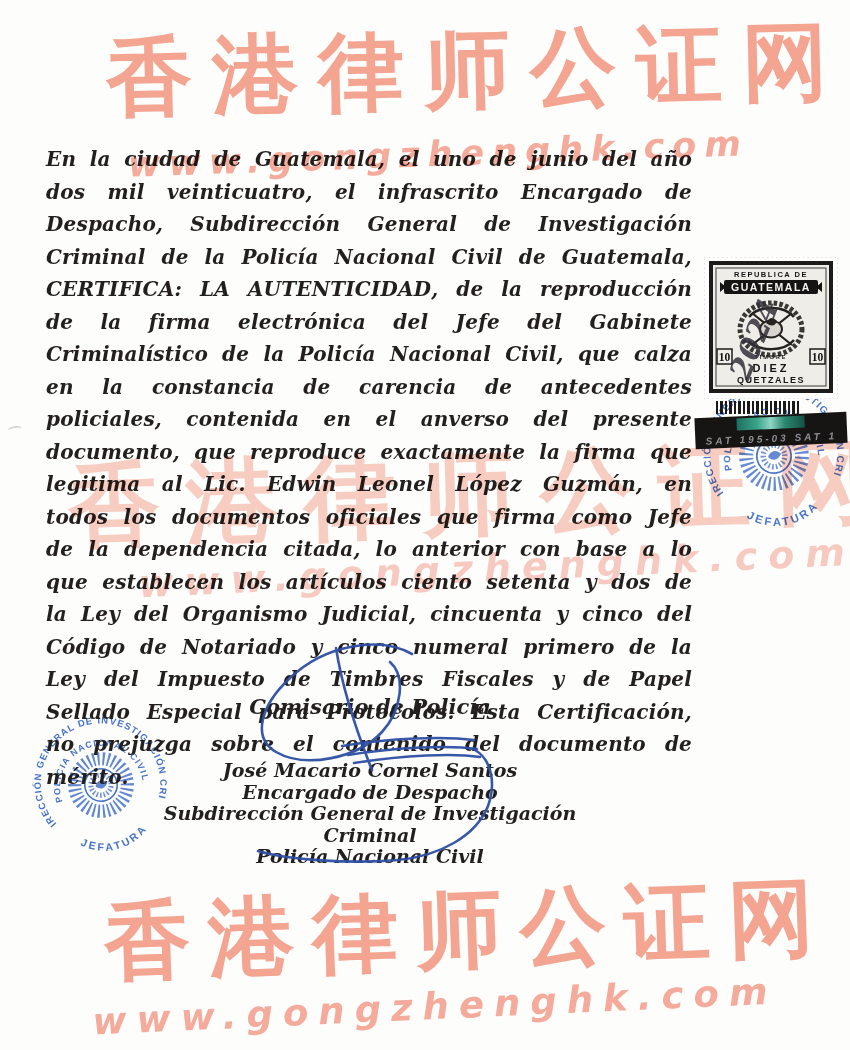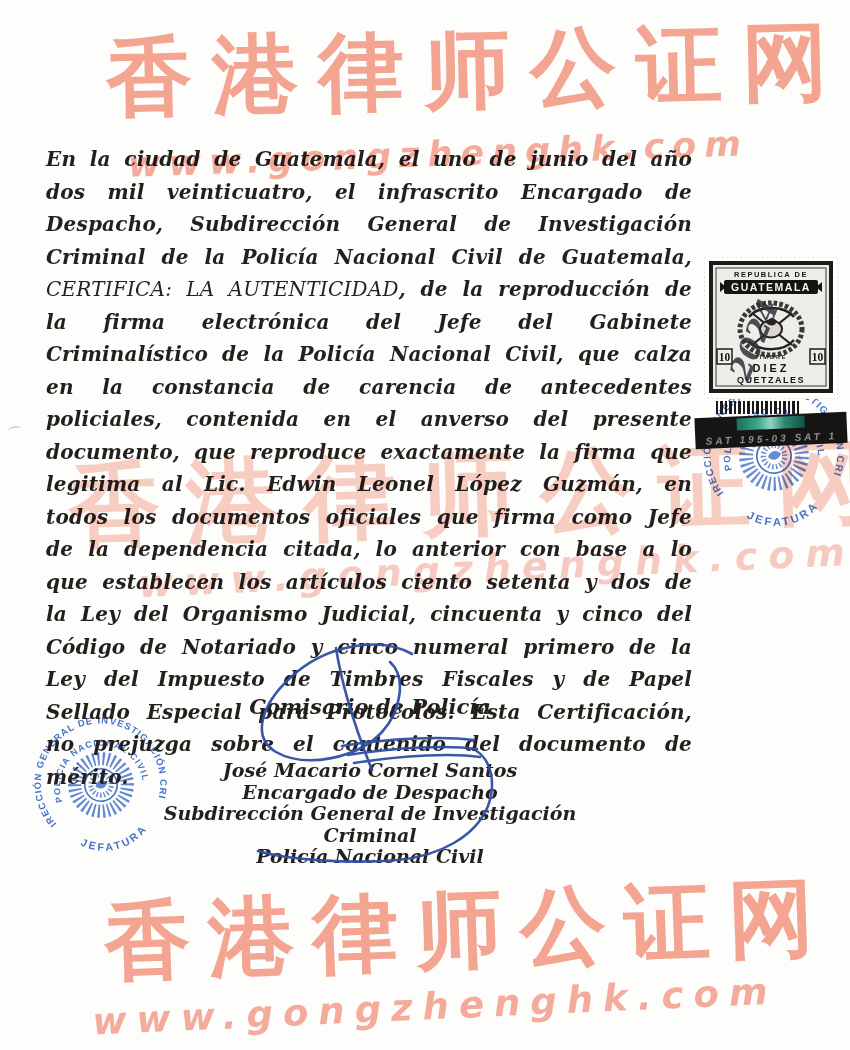--- a/index.html
+++ b/index.html
@@ -15,21 +15,21 @@
   #wm-mid-cn{left:68px;top:448px;font-size:92px;letter-spacing:26px;color:#f5a694;opacity:.55;transform:rotate(-1.8deg);}
   #wm-mid-url{left:138px;top:549px;font-size:38px;letter-spacing:11px;color:#f29a88;opacity:.5;transform:rotate(-2.6deg);}
   #wm-bot-cn{left:104px;top:886px;font-size:86px;letter-spacing:18px;color:#f5a694;transform:rotate(-2deg);}
   #wm-bot-url{left:92px;top:988px;font-size:37px;letter-spacing:10px;color:#f6ad9d;transform:rotate(-2.6deg);}
 
   
   .doc-body{position:absolute;left:46px;top:143px;width:646px;z-index:2;
     font-family:"DejaVu Serif",serif;font-style:italic;font-weight:600;
     font-size:20px;line-height:32.5px;color:#221f1d;text-align:justify;
     letter-spacing:.2px;word-spacing:6px;margin:0;}
-  .doc-body b{font-weight:400;}
+  .doc-body b{font-weight:700;}
 
   
   .sig-title{position:absolute;left:120px;top:694px;width:500px;text-align:center;z-index:2;
     font-family:"DejaVu Serif",serif;font-style:italic;font-weight:600;font-size:21px;color:#221f1d;}
   .sig-names{position:absolute;left:120px;top:760px;width:500px;text-align:center;z-index:2;
     font-family:"DejaVu Serif",serif;font-style:italic;font-weight:600;font-size:19px;
     line-height:21.5px;color:#221f1d;}
   .sig-svg{position:absolute;left:230px;top:638px;width:280px;height:232px;z-index:4;}
 
   

